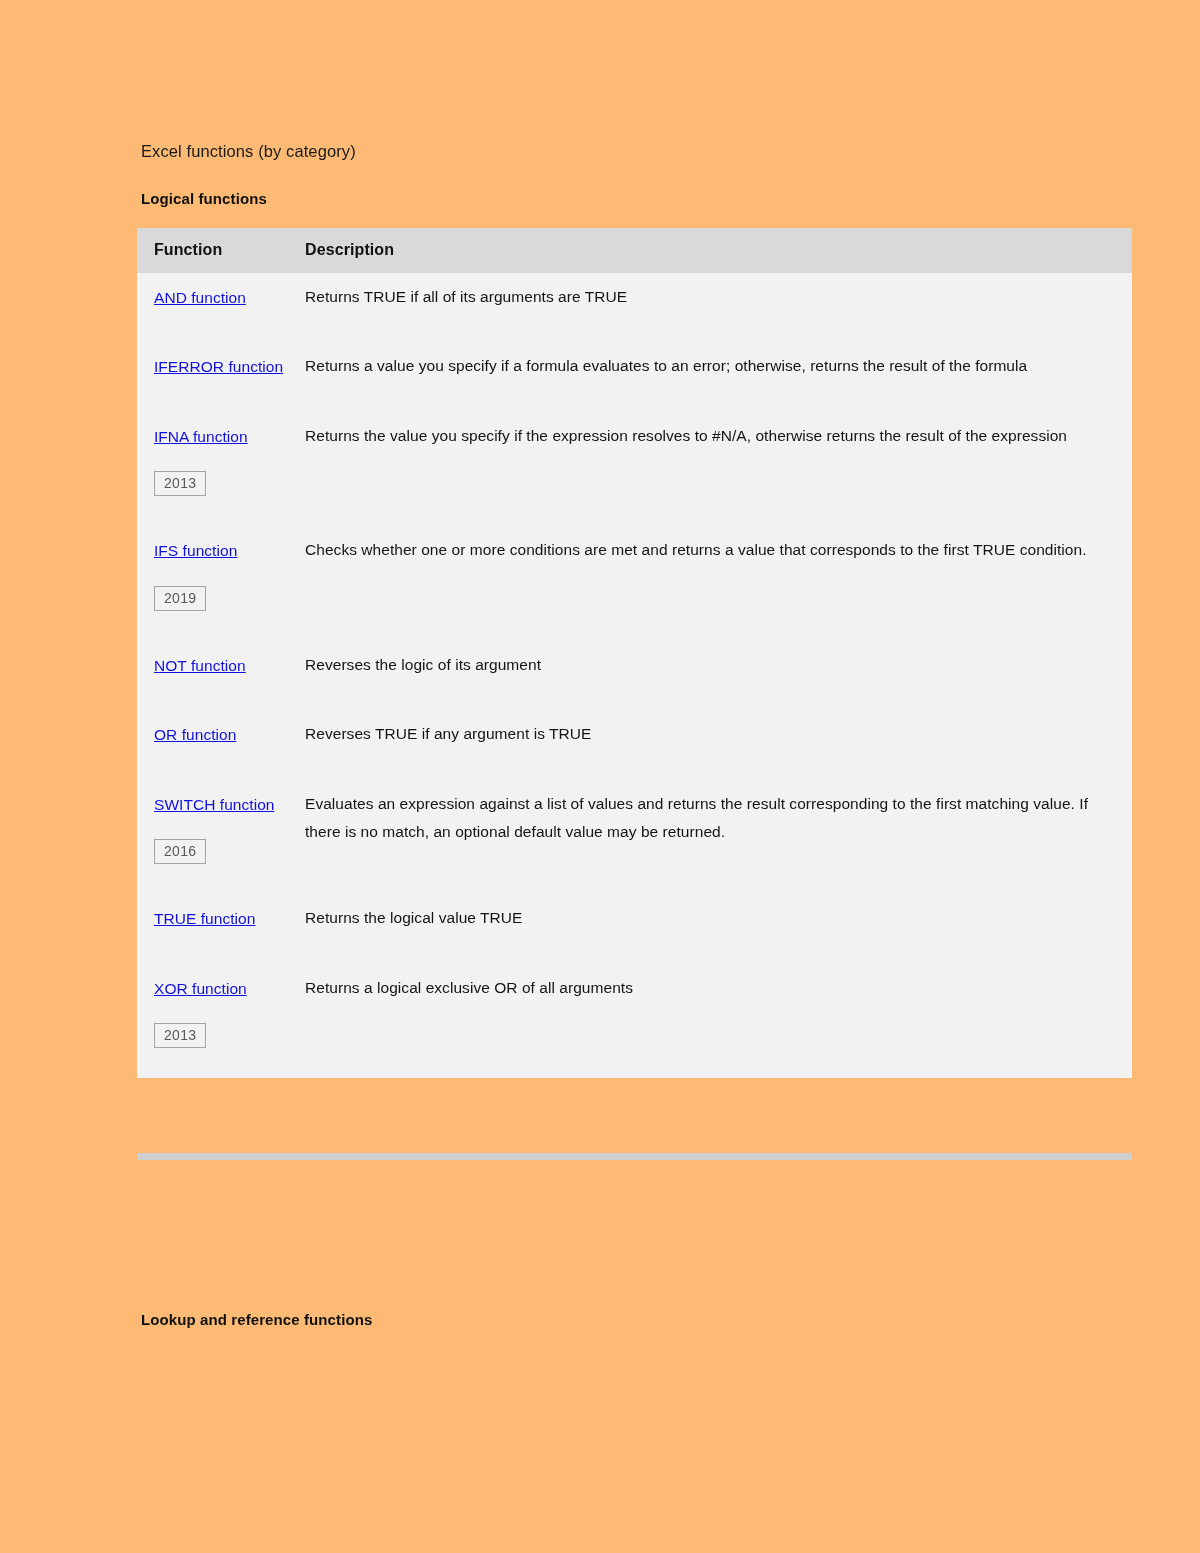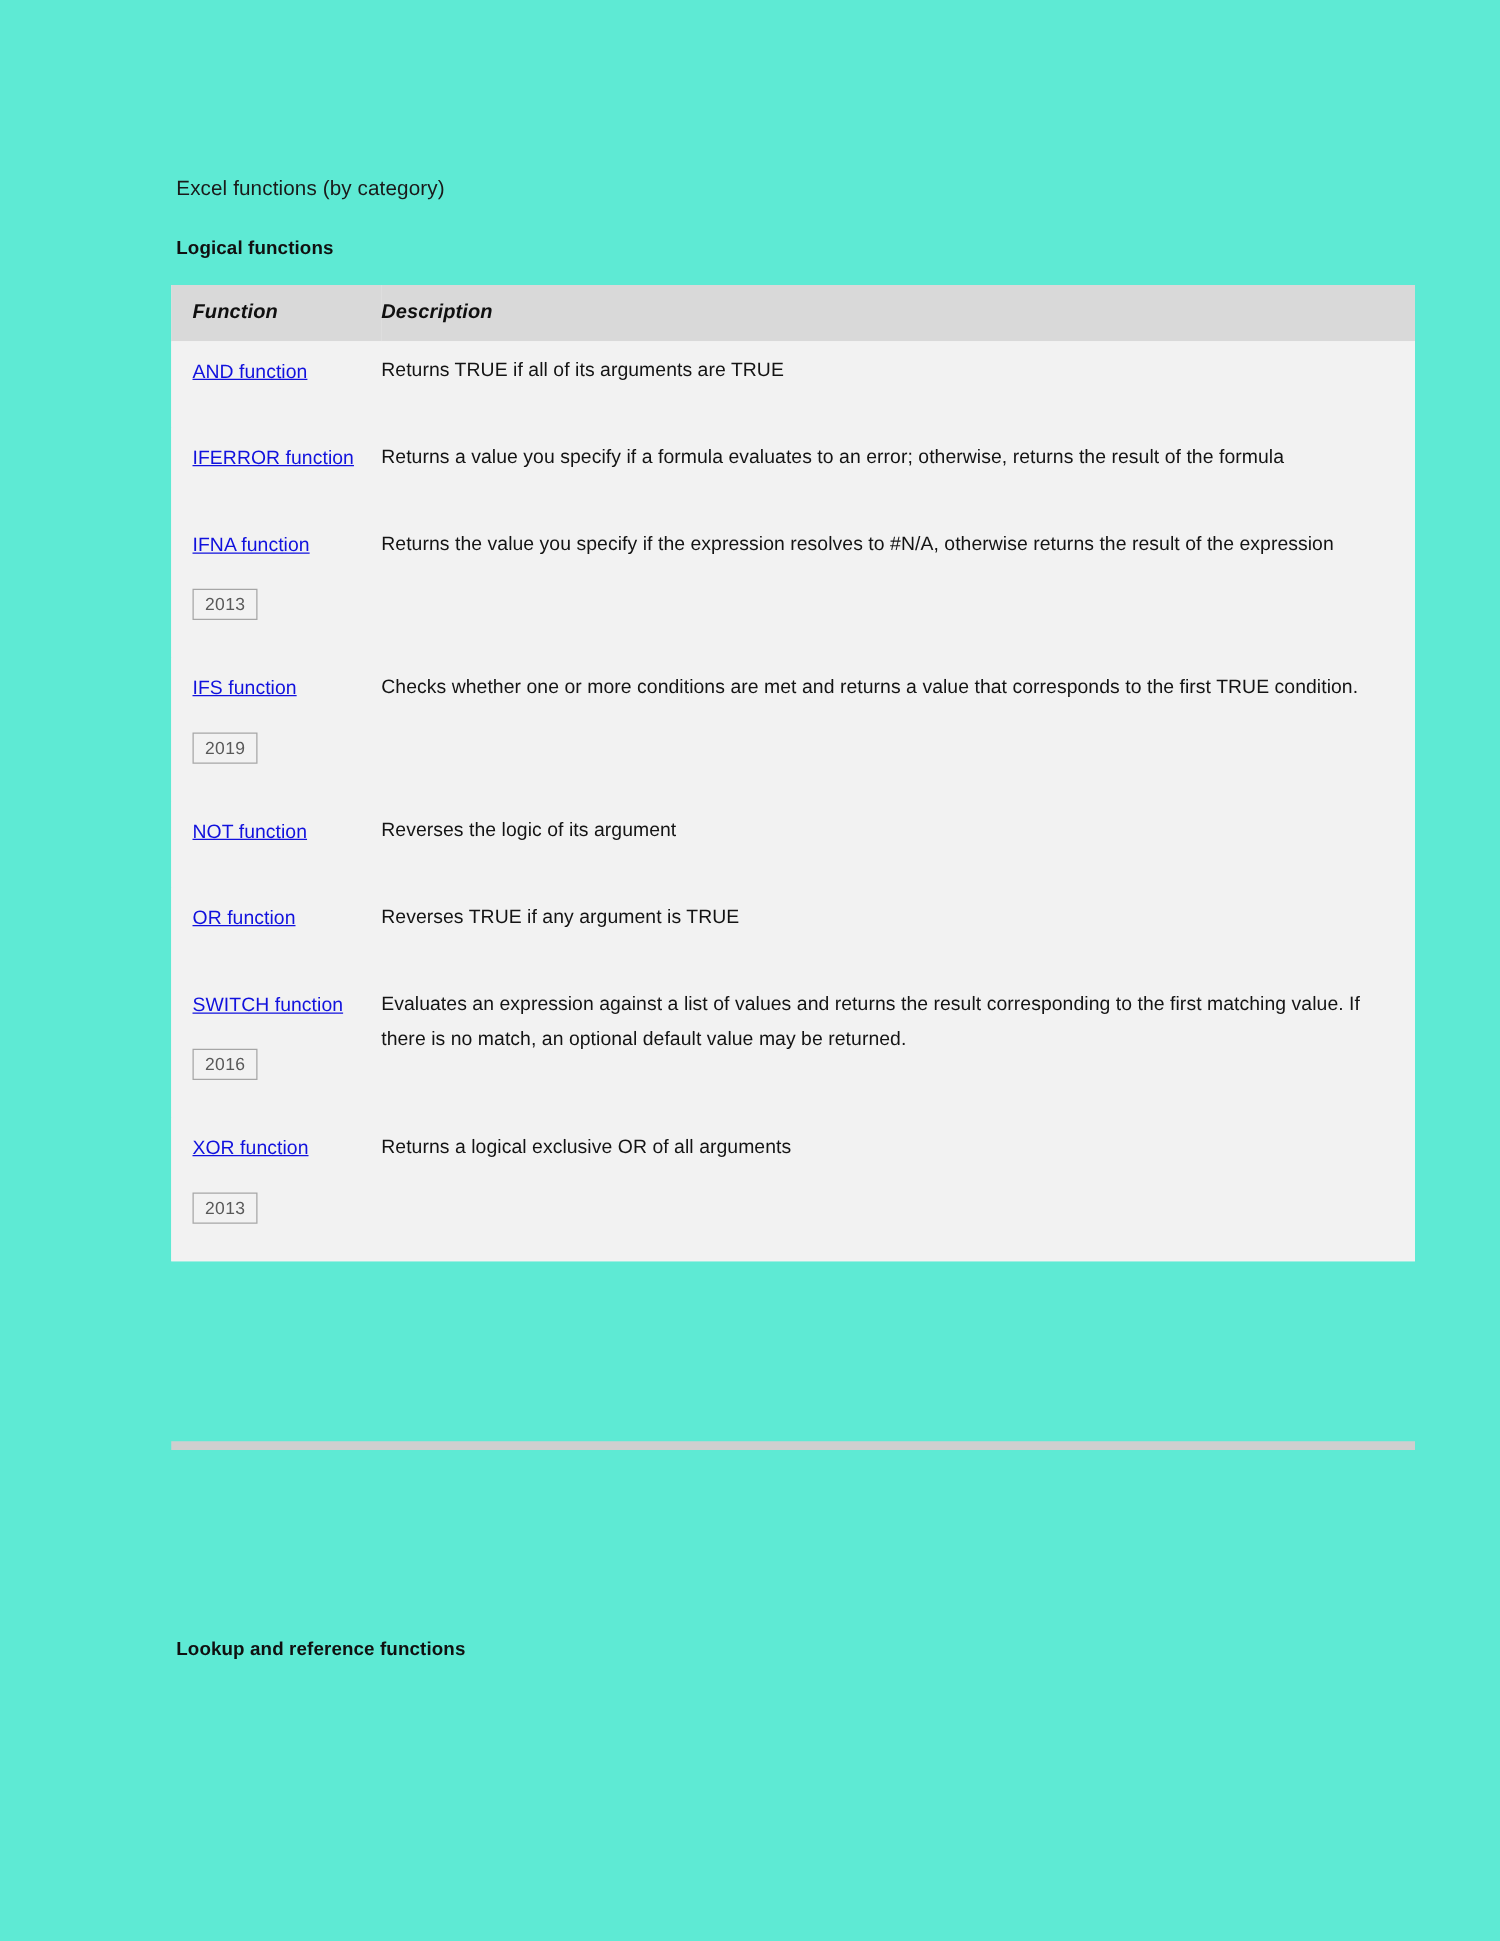--- a/index.html
+++ b/index.html
@@ -14,21 +14,21 @@
     color: #000000;
     position: relative;
     overflow: hidden;
   }
   .page {
     position: absolute;
     left: 0;
     top: 0;
     width: 1200px;
     height: 1553px;
-    background: #5eead4;
+    background: #fdba74;
   }
   .doc-title {
     position: absolute;
     left: 141px;
     top: 142px;
     font-size: 16.5px;
     font-weight: 400;
     color: #1a1a1a;
     letter-spacing: 0.1px;
     white-space: nowrap;
@@ -55,21 +55,20 @@
   }
   .fn-table thead th {
     background: #d9d9d9;
     font-size: 16px;
     font-weight: 700;
     color: #101010;
     text-align: left;
     padding: 13px 0 14px 0;
     vertical-align: middle;
     letter-spacing: 0.1px;
-    font-style: italic;
   }
   .fn-table thead th.col-fn {
     padding-left: 17px;
     width: 143px;
   }
   .fn-table thead th.col-desc {
     padding-left: 0;
     margin-top: 38px;
   }
   .fn-table tbody td {
@@ -155,20 +154,24 @@
         </tr>
         <tr>
           <td class="col-fn"><a class="fn-link">OR function</a></td>
           <td class="col-desc">Reverses TRUE if any argument is TRUE</td>
         </tr>
         <tr>
           <td class="col-fn"><a class="fn-link">SWITCH function</a><br><span class="badge">2016</span></td>
           <td class="col-desc">Evaluates an expression against a list of values and returns the result corresponding to the first matching value. If there is no match, an optional default value may be returned.</td>
         </tr>
         <tr>
+          <td class="col-fn"><a class="fn-link">TRUE function</a></td>
+          <td class="col-desc">Returns the logical value TRUE</td>
+        </tr>
+        <tr>
           <td class="col-fn"><a class="fn-link">XOR function</a><br><span class="badge">2013</span></td>
           <td class="col-desc">Returns a logical exclusive OR of all arguments</td>
         </tr>
       </tbody>
   </table>
 
   <div class="table-bottom-bar" id="table-bottom-bar" style="top: 1153px;"></div>
 
   <div class="section-heading bottom">Lookup and reference functions</div>
 

